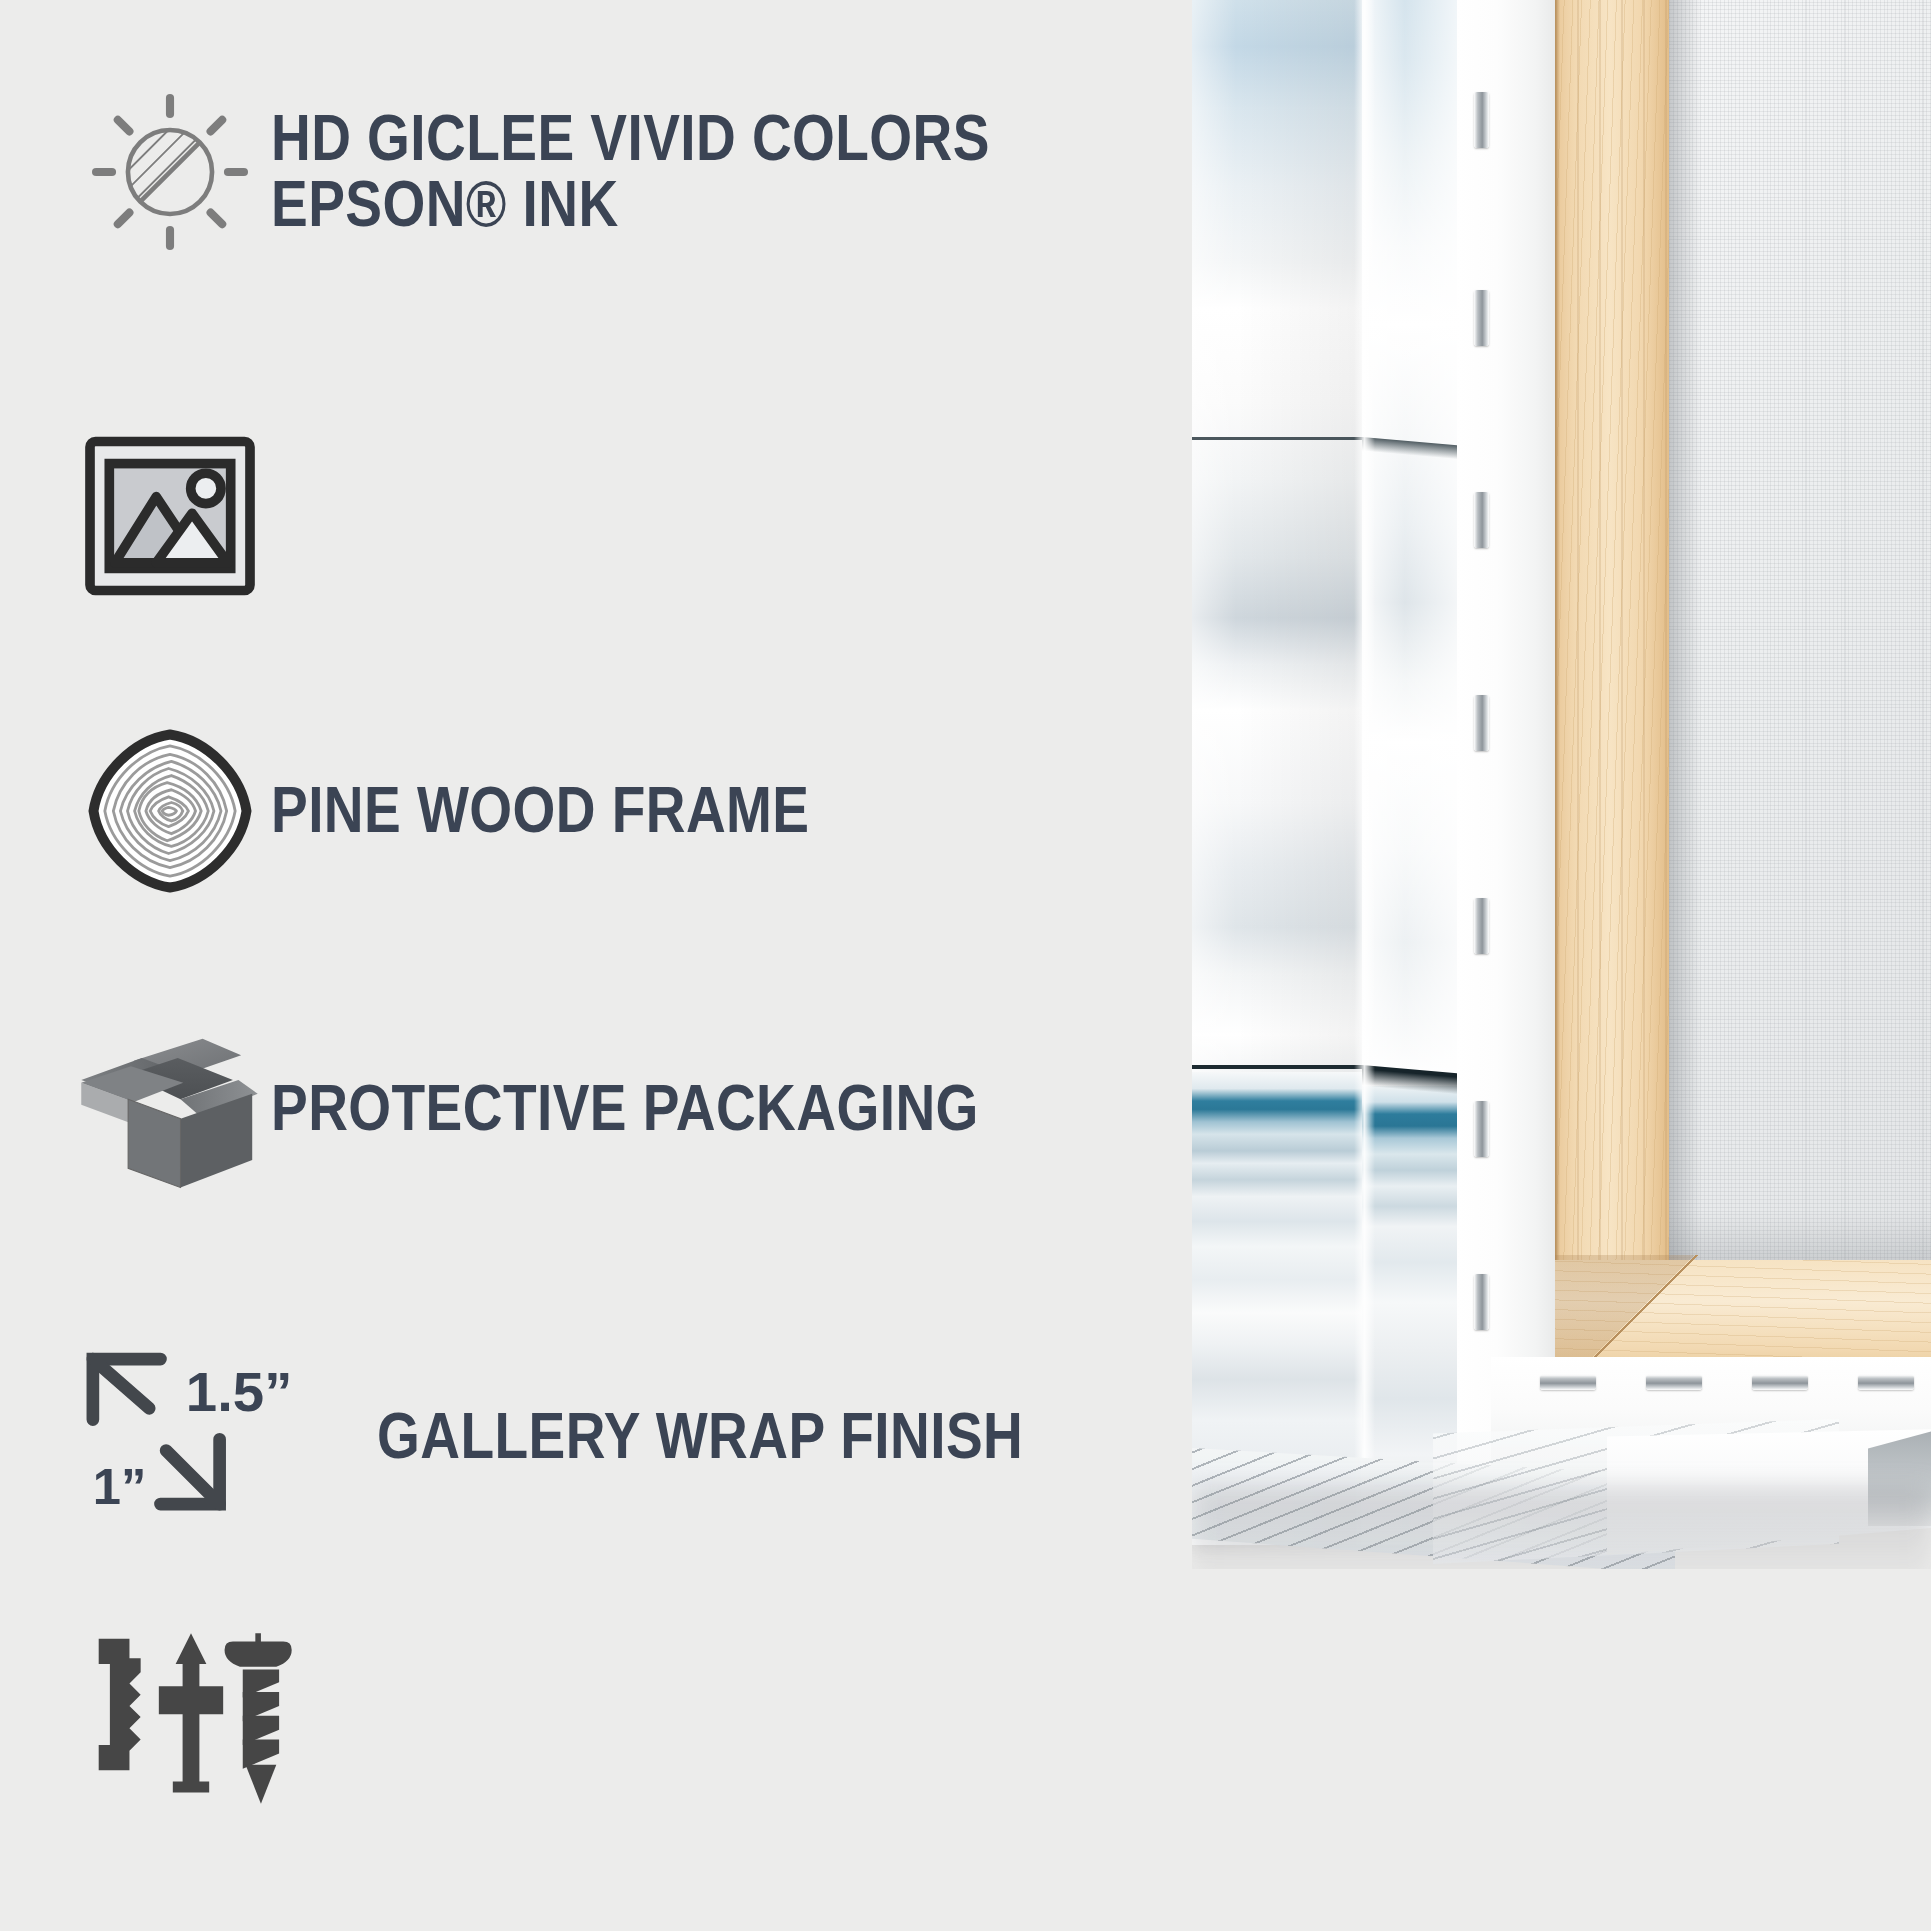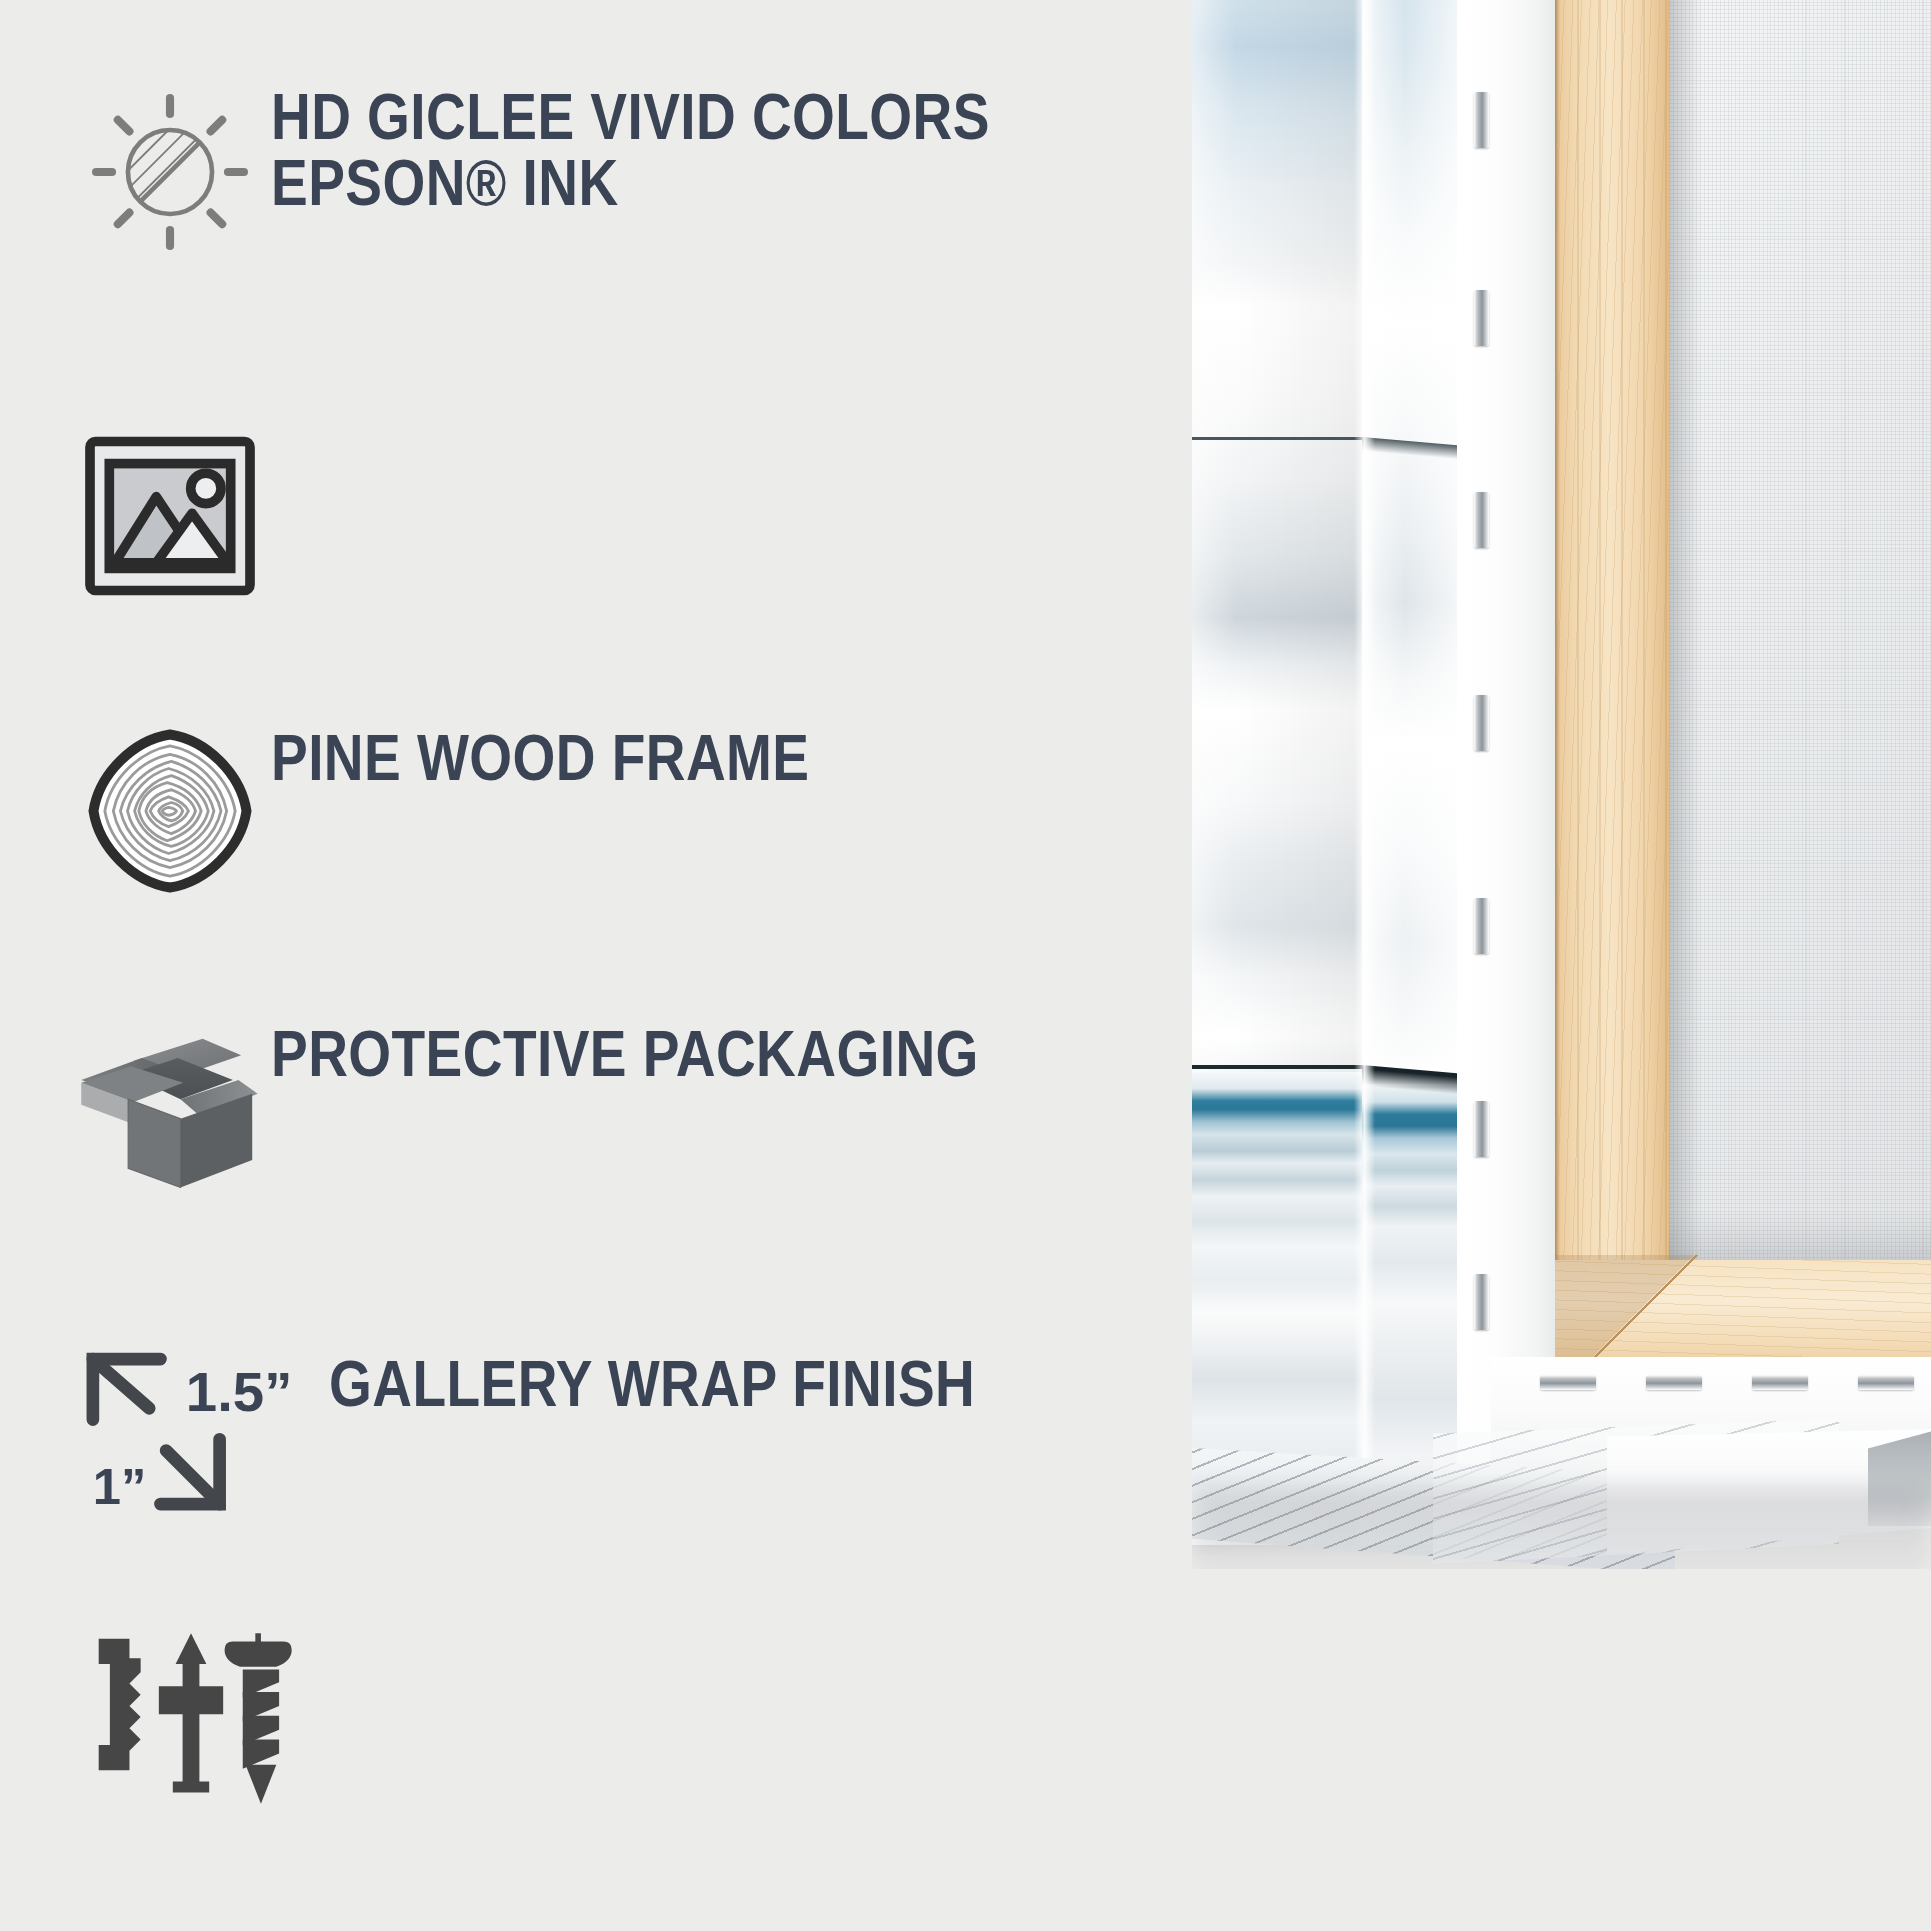--- a/index.html
+++ b/index.html
@@ -225,21 +225,21 @@
     clip-path:polygon(0 20%, 100% 0, 100% 100%, 0 100%);
     opacity:.85;
   }
 
   
   .features{
     position:absolute;left:0;top:0;width:1197px;height:1931px;
   }
   .row{
     position:absolute;
-    display:flex;align-items:flex-start;
+    display:flex;align-items:center;
   }
   .icon-box{
     width:203px;flex:0 0 203px;
     display:flex;align-items:center;justify-content:center;
   }
   .labels{
     display:flex;flex-direction:column;justify-content:center;
   }
   .label{
     color:#3b4454;
@@ -251,21 +251,21 @@
     white-space:nowrap;
     transform:scaleX(0.86);
     transform-origin:left center;
   }
 
   
   #row-giclee      {left:68px; top:85px;}
   #row-stretching  {left:68px; top:436px;}
   #row-pine        {left:68px; top:726px;}
   #row-packaging   {left:68px; top:1022px;}
-  #row-gallery     {left:68px; top:1352px;}
+  #row-gallery     {left:68px; top:1352px;gap:48px;}
   #row-hanging     {left:68px; top:1622px;}
 
   svg{display:block;overflow:visible;}
 </style>
 </head>
 <body>
 
 <div id="stage">
 
   <div class="photo">

